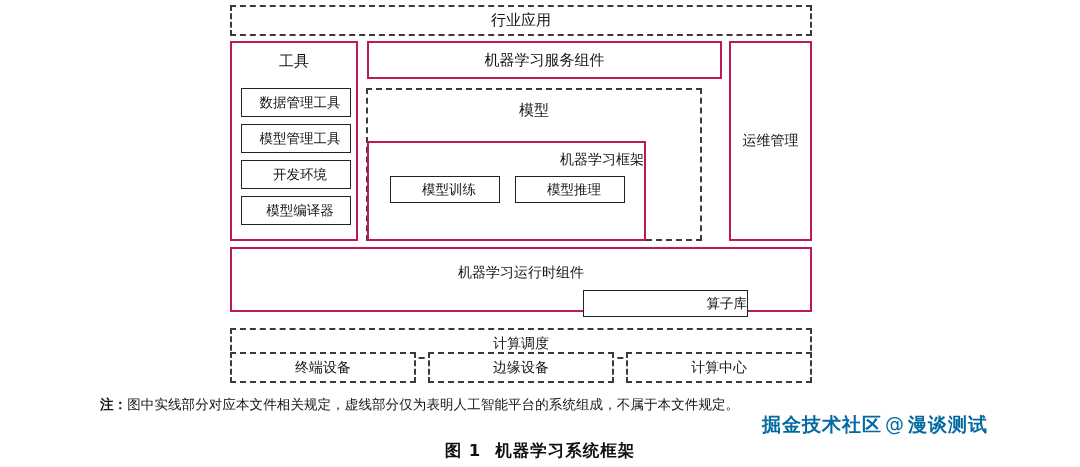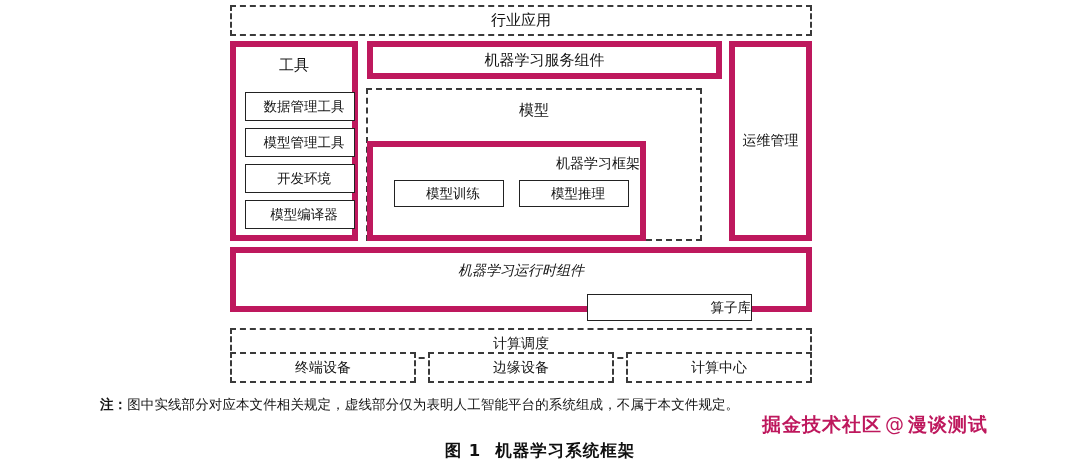--- a/index.html
+++ b/index.html
@@ -22,21 +22,21 @@
     position: absolute;
     box-sizing: border-box;
     background: #ffffff;
     display: flex;
     align-items: center;
     justify-content: center;
     text-align: center;
     line-height: 1.1;
     color: #141414;
   }
-  .solid  { border: 6px solid #be185d; }
+  .solid  { border: 2px solid #be185d; }
   .solid-thin { border: 1.6px solid #222222; padding-left: 8px; }
   .dashed { border: 2px dashed #3a3a3a; }
 
   
   .box.labeled {
     display: block;
   }
   .box.labeled > .title {
     position: absolute;
     left: 0;
@@ -85,21 +85,21 @@
   }
   #caption .fig-no { margin-right: 14px; }
 
   
   #watermark {
     position: absolute;
     left: 762px;
     top: 412px;
     font-size: 19px;
     font-weight: bold;
-    color: #be185d;
+    color: #0369a1;
     letter-spacing: 1px;
     white-space: nowrap;
     pointer-events: none;
   }
   #watermark .wm-at {
     font-weight: normal;
     margin: 0 3px;
   }
 </style>
 </head>
@@ -153,21 +153,21 @@
     <div class="box solid-thin fs13" style="left:70px; top:66px; width:133px; height:27px;margin-top:40px;">
       <span>算法库</span>
     </div>
   </div>
 
   <div class="box solid fs14" style="left:729px; top:41px; width:83px; height:200px;">
     <span>运维管理</span>
   </div>
 
   <div class="box solid labeled" style="left:230px; top:247px; width:582px; height:65px;">
-    <span class="title fs14" style="top:10px;font-style:italic;">机器学习运行时组件</span>
+    <span class="title fs14" style="top:16px;">机器学习运行时组件</span>
 
 
     <div class="box solid-thin fs13" style="left:351px; top:41px; width:165px; height:27px;justify-content:flex-end;">
       <span>算子库</span>
     </div>
   </div>
 
   <div class="box dashed fs14" style="left:230px; top:304px; width:582px; height:31px;margin-top:24px;">
     <span>计算调度</span>
   </div>

